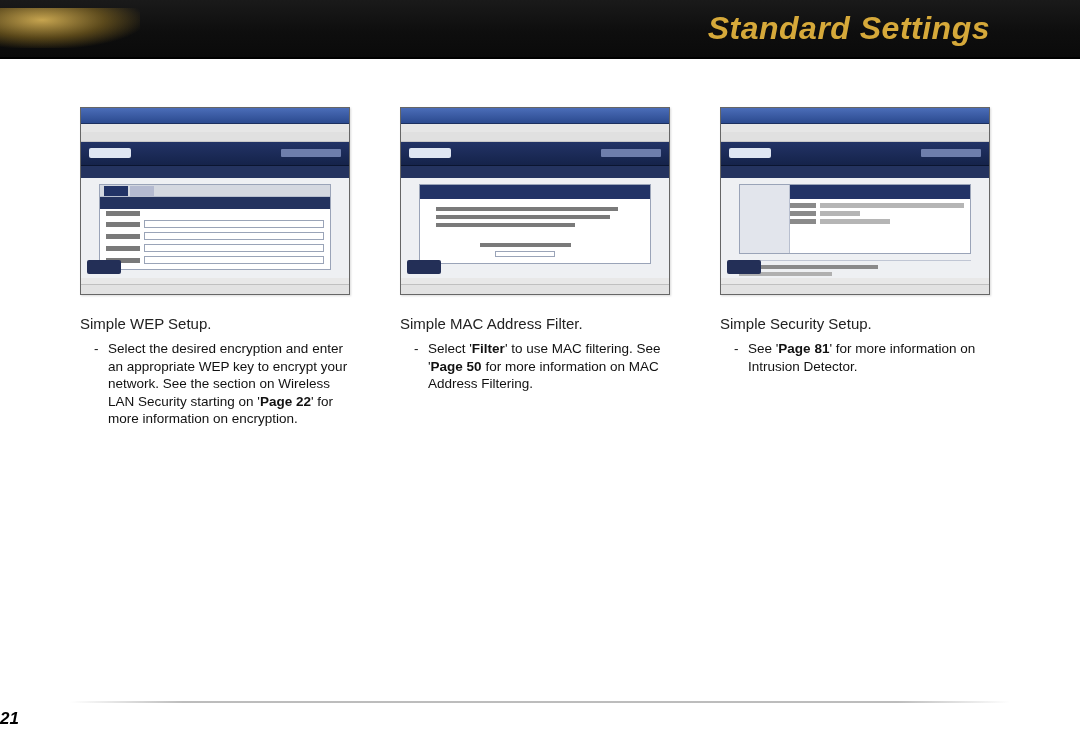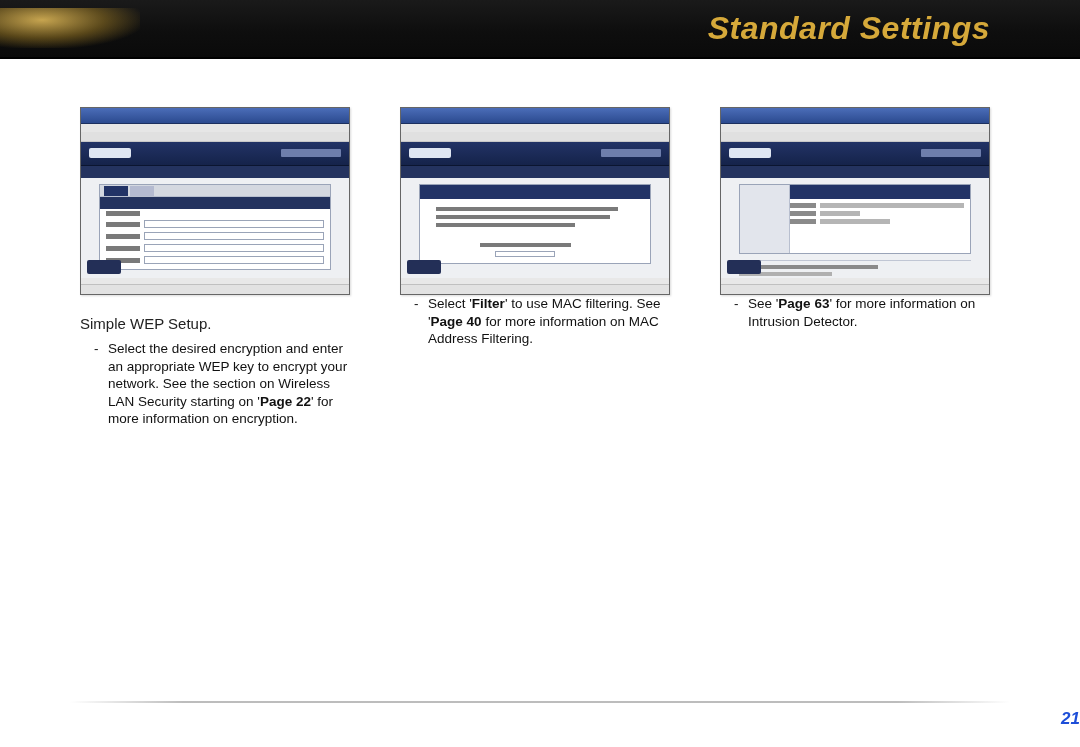--- a/index.html
+++ b/index.html
@@ -130,25 +130,25 @@
   .footer-rule {
     position: absolute;
     left: 70px; right: 70px; bottom: 44px;
     height: 2px;
     background: linear-gradient(90deg, rgba(0,0,0,0) 0%, #7a7a7a 12%, #7a7a7a 88%, rgba(0,0,0,0) 100%);
     opacity: 0.5;
   }
   .page-number {
     position: absolute;
     left: 0; right: 0; bottom: 18px;
-    text-align: right;
+    text-align: left;
     font-size: 17px;
     font-style: italic;
     font-weight: bold;
-    color: #1d4ed8;
+    color: #000000;
   }
   
   .panel2 .body2 { padding:8px 16px; }
   .panel2 .body2 div { height:4px; background:#7a7a7a; margin-bottom:4px; }
   .panel3 .sidebar3 { position:absolute; left:0; top:0; bottom:0; width:50px; background:#e2e5ec; border-right:1px solid #b8bfcf; }
   .panel3 .content3 { position:absolute; left:50px; top:4px; right:6px; }
   .panel3 .content3 .row3 { display:flex; gap:4px; margin-bottom:3px; }
   .panel3 .content3 .row3 .k { width:26px; height:5px; background:#8a8a8a; }
   .panel3 .content3 .row3 .v { flex:1; height:5px; background:#b5b5b5; }
 </style>
@@ -227,22 +227,23 @@
             <div style="width:70%"></div>
             <div style="height:8px;background:transparent;"></div>
             <div style="width:46%; margin-left:22%;"></div>
             <div style="width:30%; margin-left:30%; height:6px; border:1px solid #9aa4b8; background:#fff;"></div>
           </div>
         </div>
         <div class="back-btn"></div>
       </div>
       <div class="statusbar"></div>
     </div>
+    <div class="sec-heading">Simple MAC Address Filter.</div>
     <ul class="bullet-list">
-      <li>Select '<b>Filter</b>' to use MAC filtering.  See '<b>Page 40</b> for more information on MAC Address Filtering.</li>
+      <li>Select '<b>Filter</b>' to use MAC filtering.  See '<b>Page 50</b> for more information on MAC Address Filtering.</li>
     </ul>
   </div>
 
   <div class="col">
     <div class="screenshot">
       <div class="win-titlebar"></div>
       <div class="win-menubar"></div>
       <div class="win-toolbar"></div>
       <div class="app-header">
         <div class="logo"></div>
@@ -269,21 +270,22 @@
           </div>
         </div>
         <div style="position:absolute;left:18px;top:82px;right:18px;height:18px;border-top:1px solid #c0c6d4;padding-top:4px;">
           <div style="height:4px;background:#8a8a8a;width:60%;margin-bottom:3px;"></div>
           <div style="height:4px;background:#b0b0b0;width:40%;"></div>
         </div>
         <div class="back-btn"></div>
       </div>
       <div class="statusbar"></div>
     </div>
+    <div class="sec-heading">Simple Security Setup.</div>
     <ul class="bullet-list">
-      <li>See '<b>Page 63</b>' for more information on Intrusion Detector.</li>
+      <li>See '<b>Page 81</b>' for more information on Intrusion Detector.</li>
     </ul>
   </div>
 
 </div>
 
 <div class="footer-rule"></div>
 <div class="page-number">21</div>
 
 </body></html>

